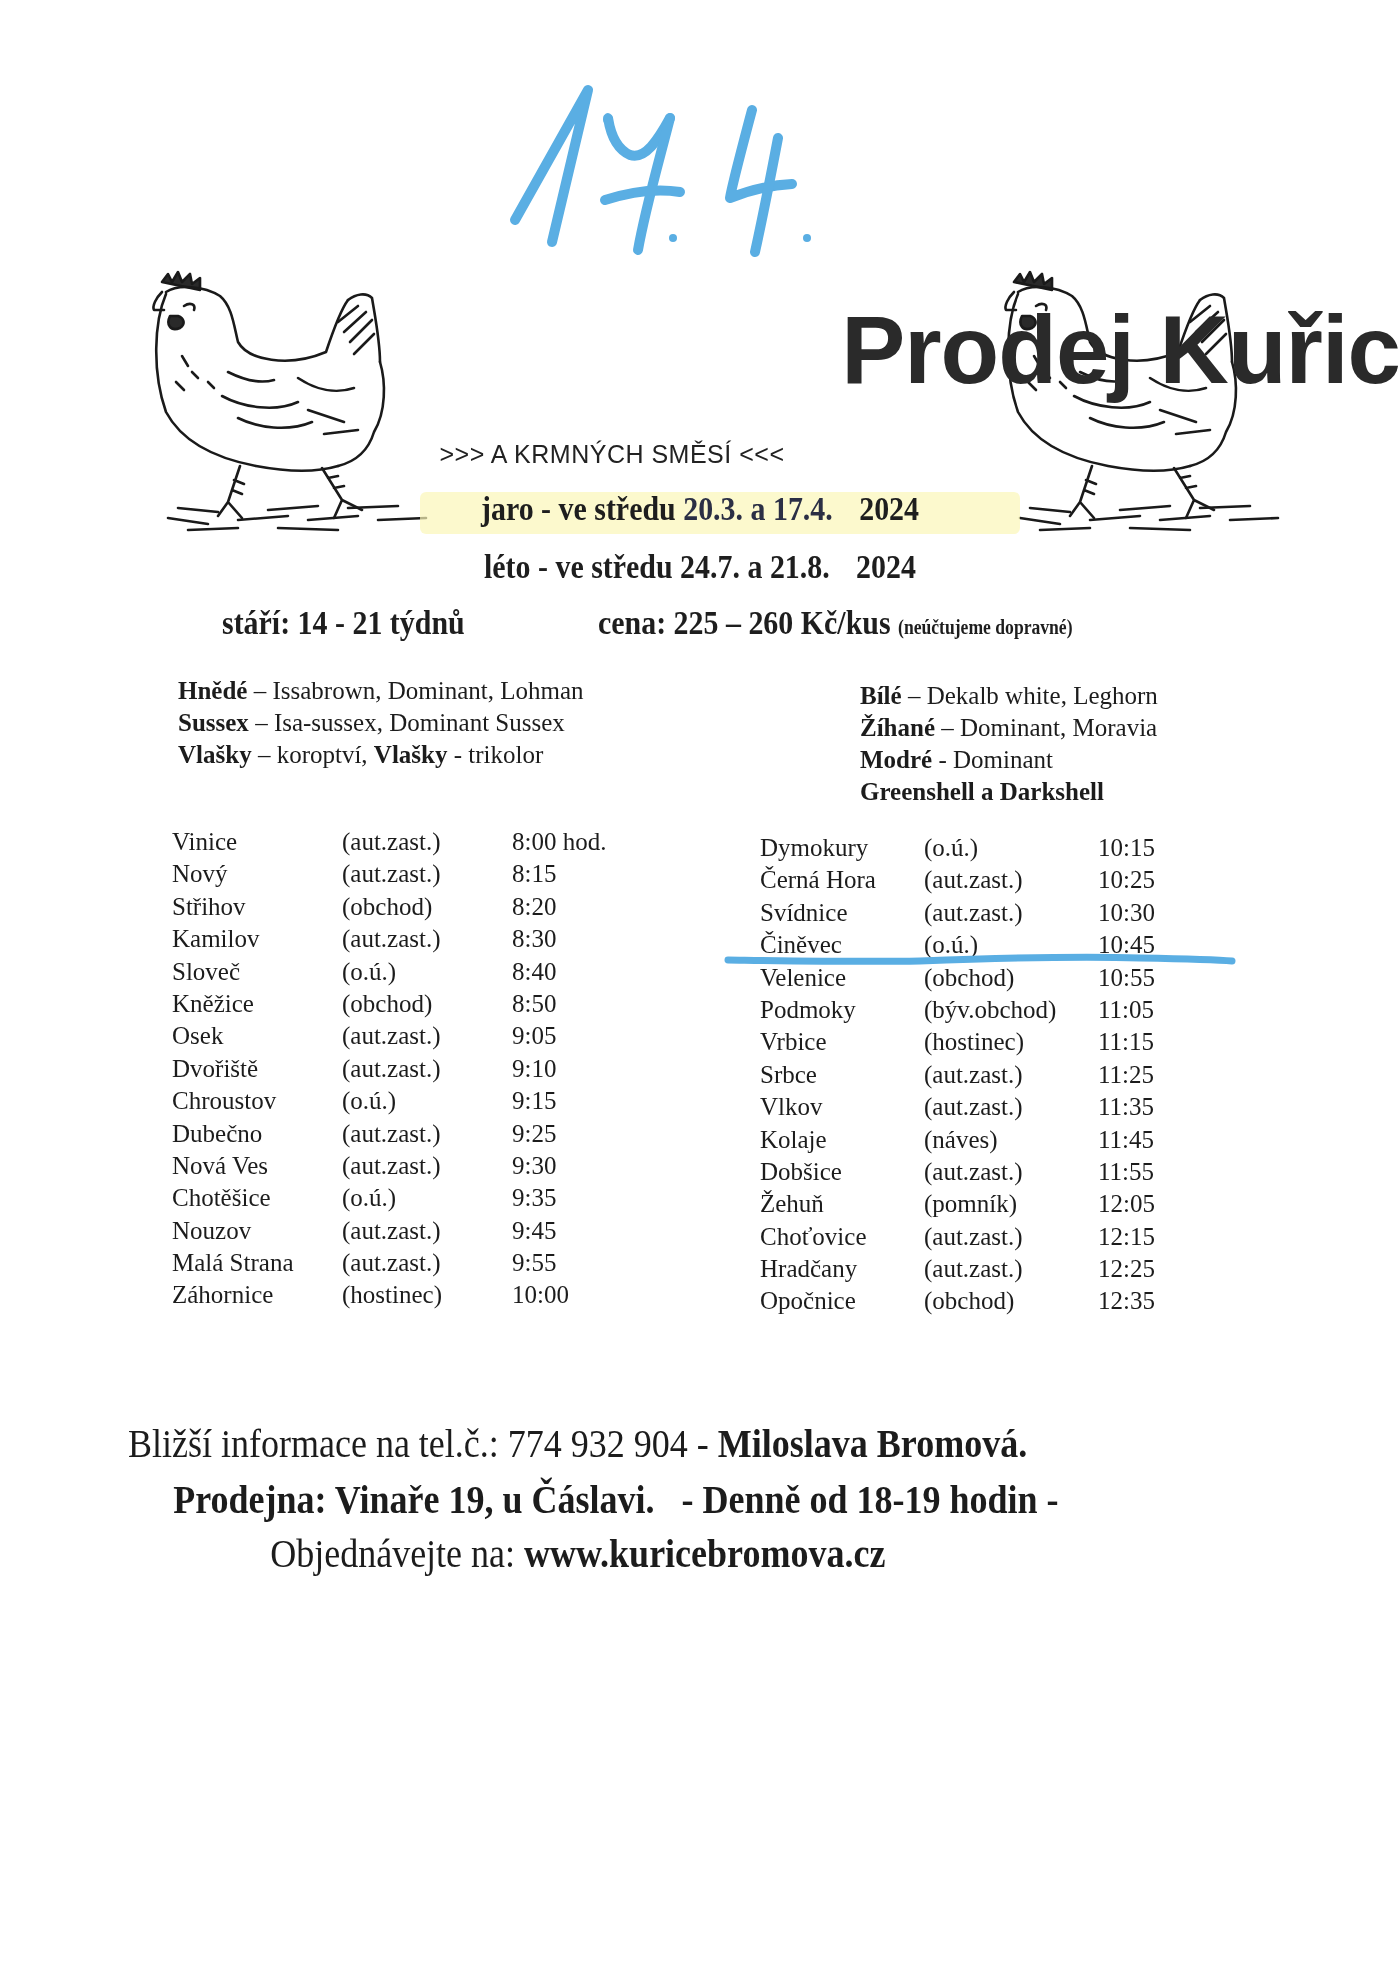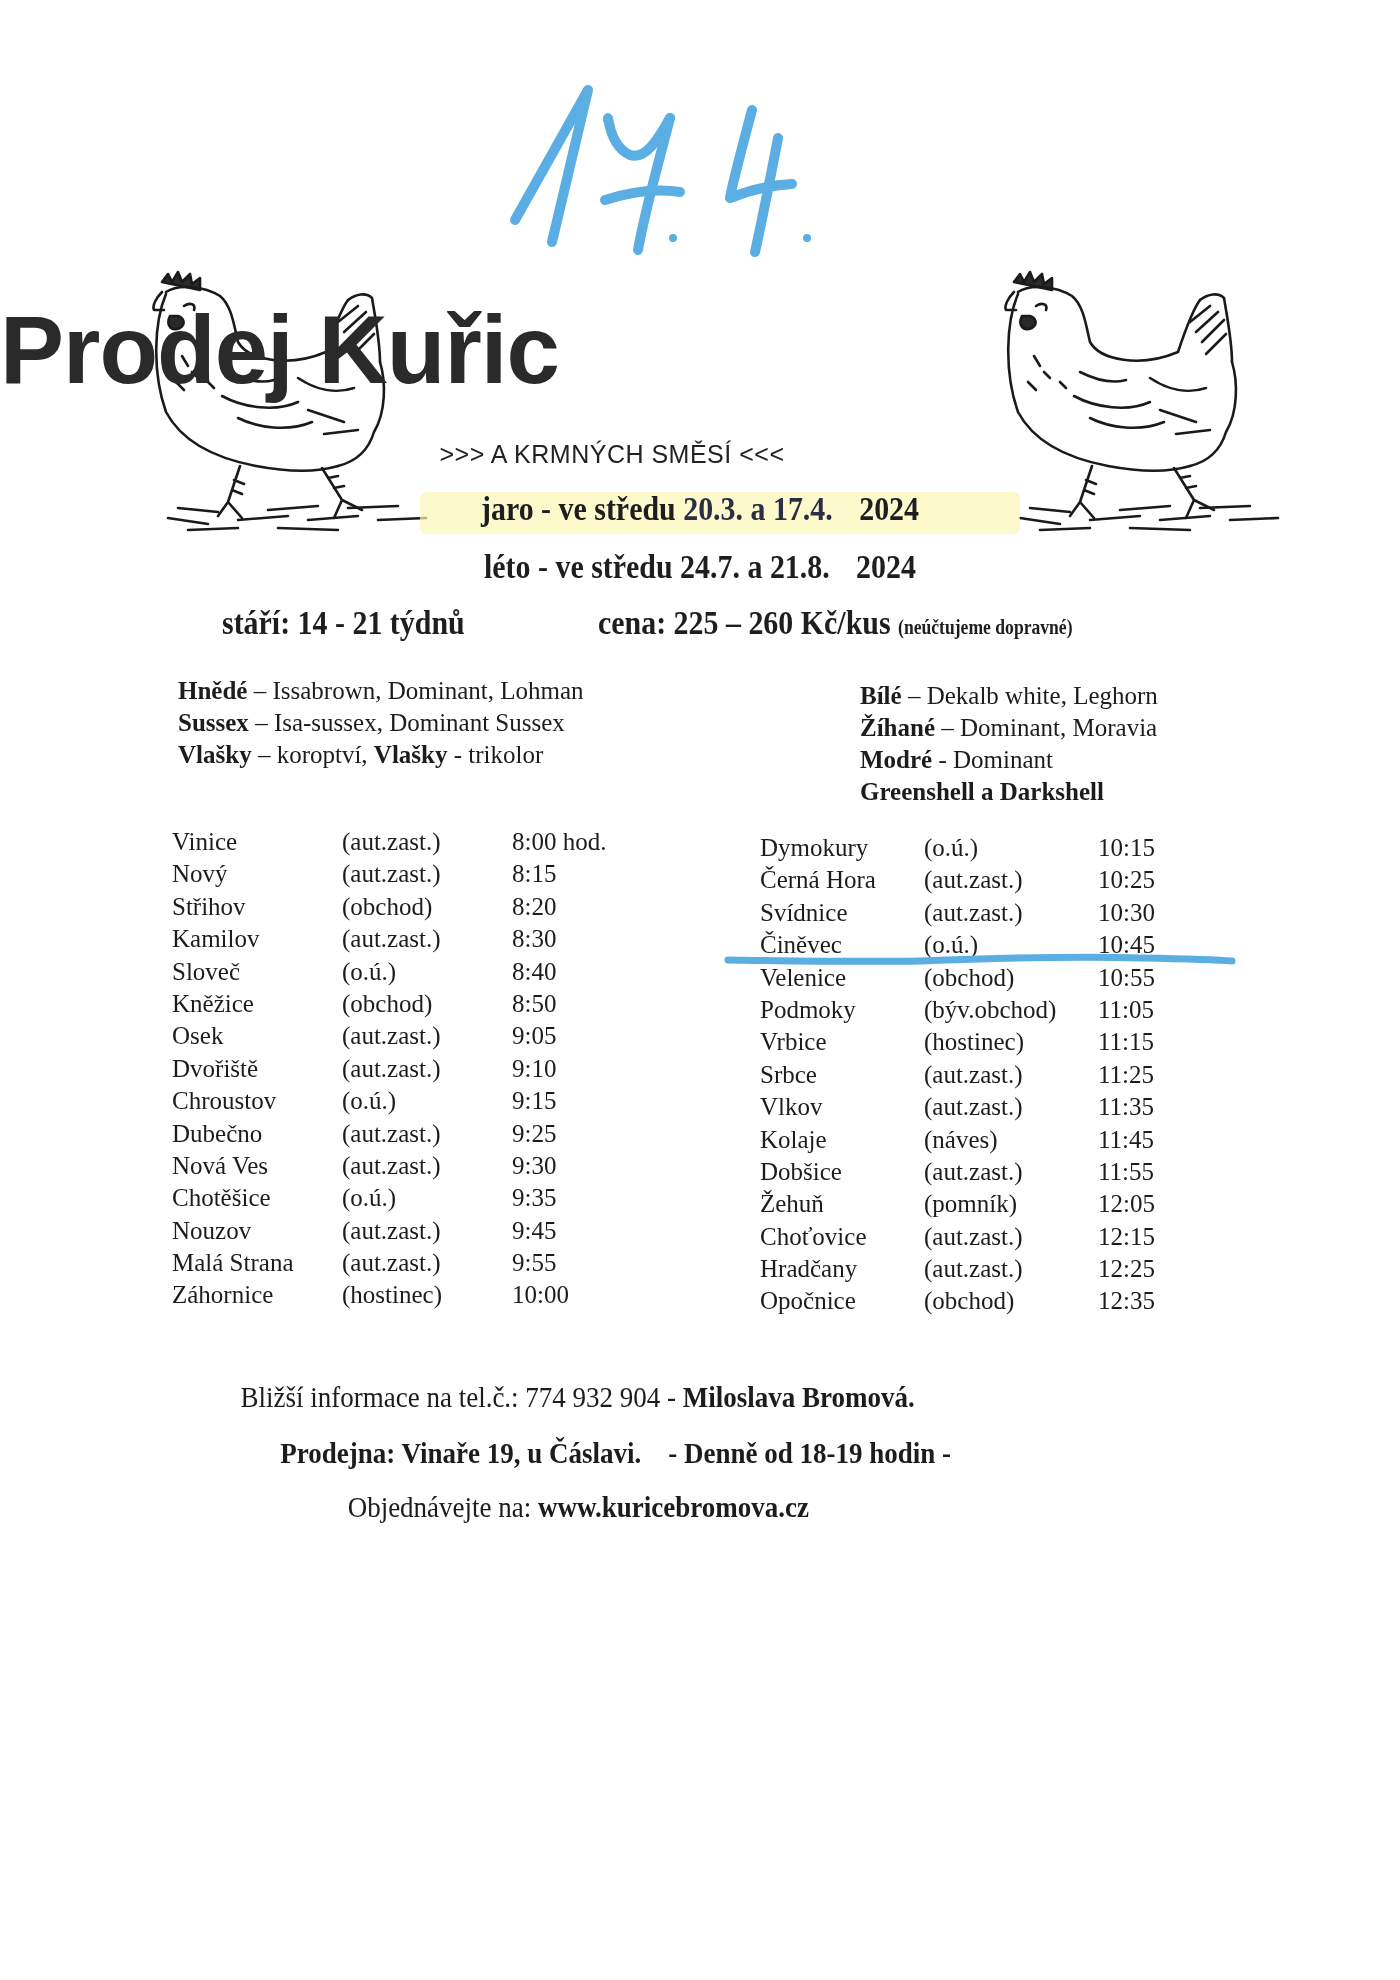--- a/index.html
+++ b/index.html
@@ -2,21 +2,21 @@
 <html><head>
 <meta charset="utf-8">
 <style>
   html, body { margin: 0; padding: 0; background: #ffffff; }
   body { width: 1400px; height: 1980px; position: relative; overflow: hidden; font-family: "Liberation Serif", serif; color: #1c1c1c; }
   .abs { position: absolute; }
   .handwriting { left: 440px; top: 70px; width: 420px; height: 200px; }
   .chicken { width: 290px; height: 280px; }
   .chicken-left { left: 148px; top: 262px; }
   .chicken-right { left: 1000px; top: 262px; }
-  .title { left: 0; width: 1400px; top: 302px; text-align: left; font-family: "Liberation Sans", sans-serif; font-weight: bold; font-size: 96px; letter-spacing: -1px; color: #2a2a2a; line-height: 1; }
+  .title { left: 0; width: 1400px; top: 302px; text-align: right; font-family: "Liberation Sans", sans-serif; font-weight: bold; font-size: 96px; letter-spacing: -1px; color: #2a2a2a; line-height: 1; }
   .subtitle { left: 0; width: 1224px; top: 440px; text-align: center; font-family: "Liberation Sans", sans-serif; font-size: 25px; color: #222; letter-spacing: 0.5px; }
   .season { left: 0; width: 1400px; text-align: center; font-family: "Liberation Serif", serif; font-weight: bold; font-size: 34px; color: #1e1e1e; transform: scaleX(0.88); transform-origin: center; }
   .season-jaro { top: 490px; }
   .season-leto { top: 548px; }
   .highlight { left: 420px; top: 492px; width: 600px; height: 42px; background: #fbf6b8; opacity: 0.7; border-radius: 6px; }
   .jaro-dates { color: #2b2f45; }
   .meta-line { top: 604px; left: 0; width: 1400px; font-weight: bold; font-size: 34px; color: #1e1e1e; }
   .meta-age { position: absolute; left: 222px; transform: scaleX(0.88); transform-origin: left; white-space: nowrap; }
   .meta-price { position: absolute; left: 598px; transform: scaleX(0.88); transform-origin: left; white-space: nowrap; }
   .meta-price .note { font-size: 20px; font-weight: bold; }
@@ -29,21 +29,21 @@
   .schedule-right { left: 760px; top: 832px; }
   .row { position: relative; height: 32.4px; white-space: nowrap; }
   .row span { position: absolute; top: 0; }
   .schedule-left .c-place { left: 0; }
   .schedule-left .c-loc { left: 170px; }
   .schedule-left .c-time { left: 340px; }
   .schedule-right .c-place { left: 0; }
   .schedule-right .c-loc { left: 164px; }
   .schedule-right .c-time { left: 338px; }
   .marker-line { left: 720px; top: 950px; width: 520px; height: 20px; }
-  .footer { left: 0; width: 1156px; text-align: center; font-size: 30px; color: #1c1c1c; }
+  .footer { left: 0; width: 1156px; text-align: center; font-size: 40px; color: #1c1c1c; margin-top: 40px; }
   .footer-1 { top: 1380px; }
   .footer-2 { top: 1436px; font-weight: bold; padding-left: 38px; }
   .footer-3 { top: 1490px; }
   .cond { display: inline-block; transform: scaleX(0.9); transform-origin: center; white-space: nowrap; }
   .gap { display: inline-block; width: 30px; }
 </style>
 </head>
 <body>
 
 <svg class="abs handwriting" viewBox="0 0 420 200">

